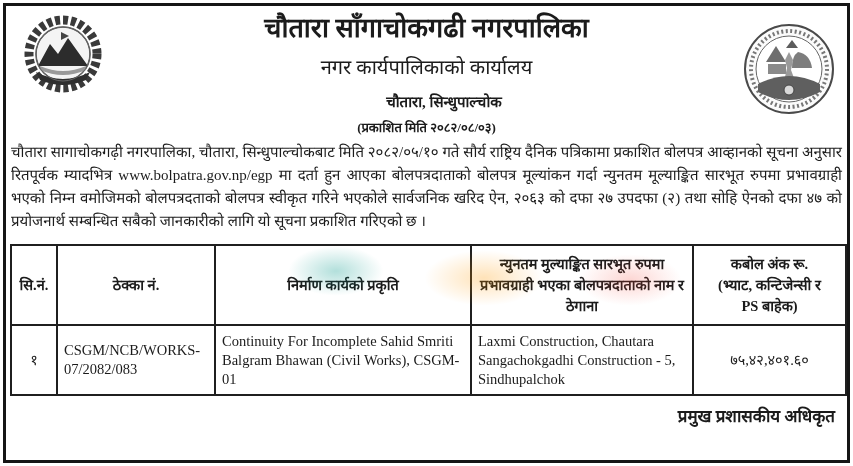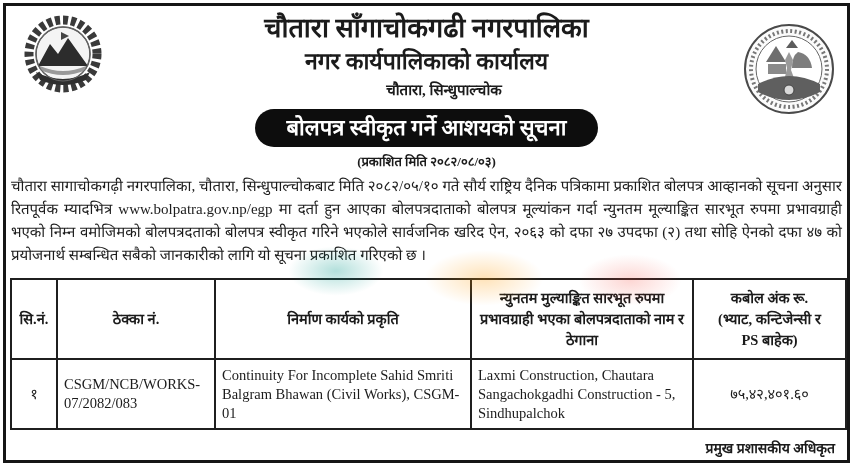--- a/index.html
+++ b/index.html
@@ -12,21 +12,21 @@
   .wm{position:absolute;border-radius:50%;pointer-events:none;}
   .wm.teal{left:288px;top:246px;width:96px;height:50px;background:radial-gradient(ellipse at center,rgba(0,150,136,.30),rgba(0,150,136,0) 70%);}
   .wm.orange{left:424px;top:250px;width:120px;height:56px;background:radial-gradient(ellipse at center,rgba(255,152,0,.28),rgba(255,152,0,0) 70%);}
   .wm.pink{left:578px;top:254px;width:104px;height:52px;background:radial-gradient(ellipse at center,rgba(244,67,54,.22),rgba(244,67,54,0) 70%);}
 
   .logo-left{position:absolute;left:20px;top:14px;}
   .logo-right{position:absolute;left:742px;top:22px;}
 
   .header{ text-align:center;padding-top:12px; }
   .h-muni{font-size:27px;font-weight:700;line-height:32px;margin:0;}
-  .h-office{font-size:23px;font-weight:700;line-height:27px;margin:4px;}
+  .h-office{font-size:20px;font-weight:400;line-height:27px;margin:10px;}
   .h-loc{font-size:15px;font-weight:700;line-height:22px;margin:0;padding-left:35px;}
 
   .banner-row{text-align:center;margin-top:8px;}
   .banner{
     display:inline-block;background:#0d0d0d;color:#ffffff;
     font-size:22px;font-weight:700;line-height:26px;
     padding:6px 32px;border-radius:24px;
   }
   .pubdate{text-align:center;font-size:13px;font-weight:600;margin-top:5px;}
 
@@ -47,21 +47,21 @@
   .col-sn{width:46px;}
   .col-contract{width:158px;}
   .col-work{width:256px;}
   .col-bidder{width:222px;}
   .col-amount{width:153px;}
   td.c{text-align:center;}
   td.l{text-align:left;}
 
   .footer{
     text-align:right;padding:8px 18px 0 0;
-    font-size:14px;font-weight:700;
+    font-size:17px;font-weight:700;
   }
 </style>
 </head>
 <body>
 
 <div class="page">
   <div class="frame"></div>
 
   <div class="wm teal"></div>
   <div class="wm orange"></div>
@@ -93,23 +93,20 @@
       <circle cx="47" cy="68" r="5" fill="#d9d9d9" stroke="#444" stroke-width="1"></circle>
     </svg>
   </div>
 
   <div class="header">
     <div class="h-muni">चौतारा साँगाचोकगढी नगरपालिका</div>
     <div class="h-office">नगर कार्यपालिकाको कार्यालय</div>
     <div class="h-loc">चौतारा, सिन्धुपाल्चोक</div>
   </div>
 
-  <div class="banner-row">
-    <span class="banner">बोलपत्र स्वीकृत गर्ने आशयको सूचना</span>
-  </div>
 
   <div class="pubdate">(प्रकाशित मिति २०८२/०८/०३)</div>
 
   <div class="body-text">चौतारा सागाचोकगढ़ी नगरपालिका, चौतारा, सिन्धुपाल्चोकबाट मिति २०८२/०५/१० गते सौर्य राष्ट्रिय दैनिक पत्रिकामा प्रकाशित बोलपत्र आव्हानको सूचना अनुसार रितपूर्वक म्यादभित्र www.bolpatra.gov.np/egp मा दर्ता हुन आएका बोलपत्रदाताको बोलपत्र मूल्यांकन गर्दा न्युनतम मूल्याङ्कित सारभूत रुपमा प्रभावग्राही भएको निम्न वमोजिमको बोलपत्रदताको बोलपत्र स्वीकृत गरिने भएकोले सार्वजनिक खरिद ऐन, २०६३ को दफा २७ उपदफा (२) तथा सोहि ऐनको दफा ४७ को प्रयोजनार्थ सम्बन्धित सबैको जानकारीको लागि यो सूचना प्रकाशित गरिएको छ ।</div>
 
   <table class="notice">
     <colgroup>
       <col class="col-sn">
         <col class="col-contract">
         <col class="col-work">

